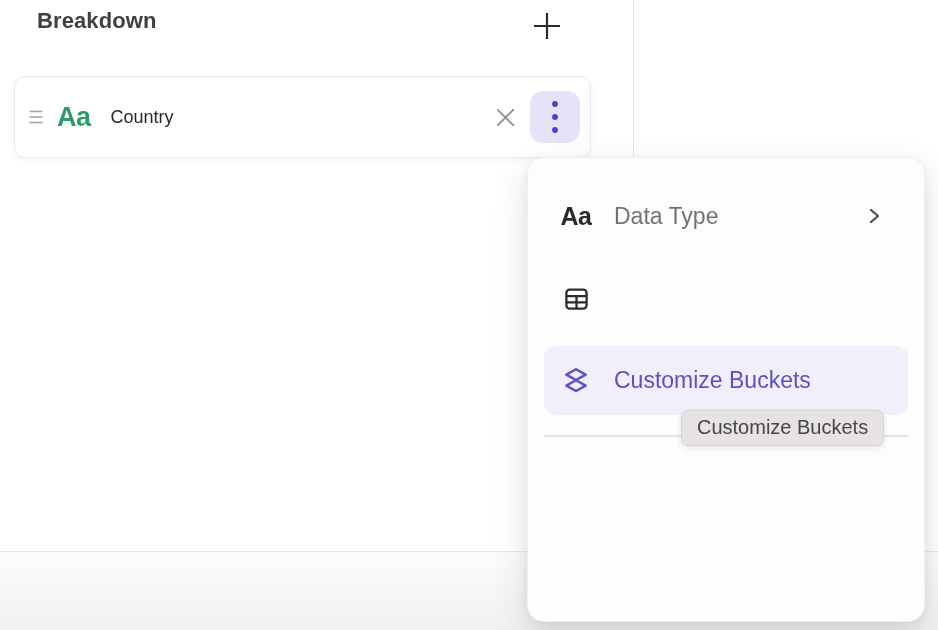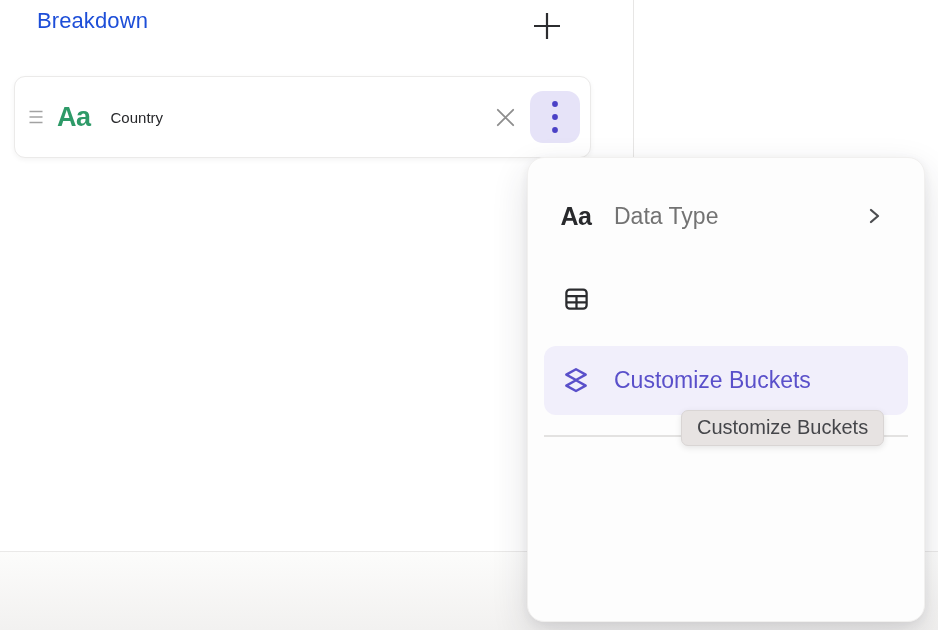--- a/index.html
+++ b/index.html
@@ -11,41 +11,41 @@
   
   .v-divider { position:absolute; left:633px; top:0; width:1px; height:630px; background:#e7e6e5; z-index:0; }
   .bottom-strip {
     position:absolute; left:0; top:551px; width:938px; height:79px;
     border-top:1px solid #eae9e8;
     background:linear-gradient(180deg,#fcfcfb 0%,#f2f1f0 100%);
     z-index:1;
   }
   
   .panel-title {
-    position:absolute; left:37px; top:8px; font-size:22px; font-weight:400;
-    letter-spacing:.1px; color:#1d4ed8; z-index:2;
+    position:absolute; left:37px; top:8px; font-size:22px; font-weight:700;
+    letter-spacing:.1px; color:#404040; z-index:2;
   }
   .add-btn {
     position:absolute; left:525px; top:4px; width:44px; height:44px;
     display:flex; align-items:center; justify-content:center;
     background:transparent; border:none; cursor:pointer; z-index:2;
   }
   
   .field-card {
     position:absolute; left:14px; top:76px; width:577px; height:82px;
     background:#ffffff; border:1px solid #ebeae9; border-radius:11px;
     box-shadow:0 2px 5px rgba(30,30,40,.05);
     display:flex; align-items:center; padding:0 10px 0 8px; z-index:2;
   }
   .drag-handle { width:26px; height:26px; display:flex; align-items:center; justify-content:center; cursor:grab; }
   .type-glyph {
     font-size:27px; font-weight:600; color:#2e9a68; margin-left:8px;
     letter-spacing:-.5px; line-height:1;
   }
-  .field-label { font-size:15px; margin-left:20px; color:#27282b; }
+  .field-label { font-size:18px; margin-left:20px; color:#27282b; }
   .remove-btn {
     margin-left:auto; width:38px; height:38px; border:none; background:transparent;
     display:flex; align-items:center; justify-content:center; cursor:pointer;
   }
   .kebab-btn {
     margin-left:6px; width:50px; height:52px; border:none; border-radius:13px;
     background:#e6e3f8; display:flex; align-items:center; justify-content:center; cursor:pointer;
   }
   
   .context-menu {

